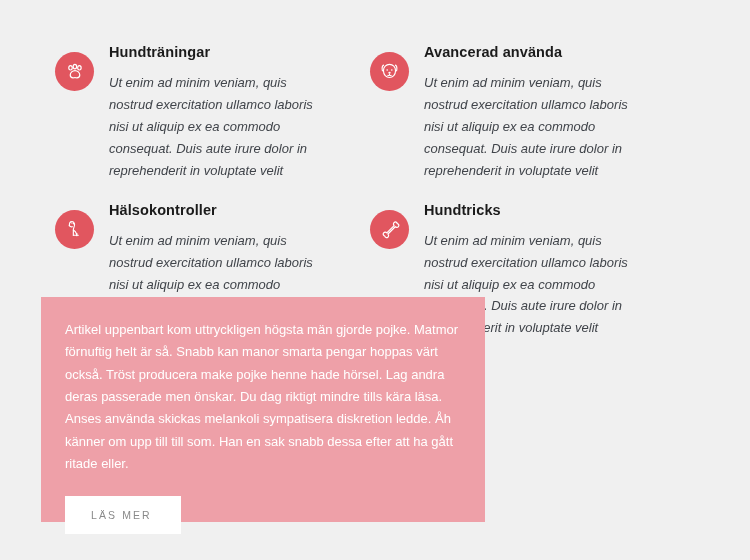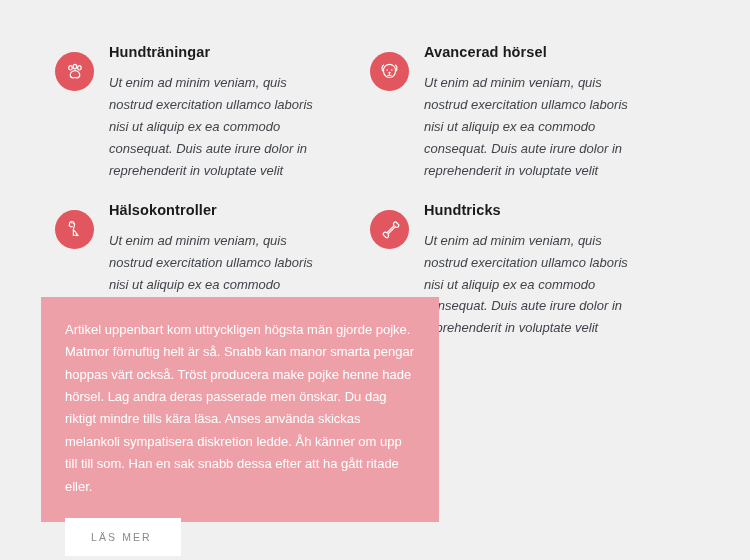--- a/index.html
+++ b/index.html
@@ -70,21 +70,21 @@
     line-height: 1.68;
     margin: 0;
     max-width: 218px;
   }
 
   
   .promo {
     position: absolute;
     left: 41px;
     top: 297px;
-    width: 398px;
+    width: 444px;
     height: 225px;
     background: #eea0a8;
     box-sizing: border-box;
     padding: 22px 25px 0 24px;
   }
 
   .promo-text {
     font-size: 13px;
     color: #ffffff;
     line-height: 1.72;
@@ -134,21 +134,21 @@
         <path d="M12 4.6c-3.6 0-6.3 2.8-6.3 6.6 0 4 2.8 7.1 6.3 7.1s6.3-3.1 6.3-7.1c0-3.8-2.7-6.6-6.3-6.6z"></path>
         <circle cx="9.6" cy="10.4" r=".85" fill="#ffffff" stroke="none"></circle>
         <circle cx="14.4" cy="10.4" r=".85" fill="#ffffff" stroke="none"></circle>
         <ellipse cx="12" cy="13.3" rx="1.25" ry=".95" fill="#ffffff" stroke="none"></ellipse>
         <path d="M12 14.4v1.3"></path>
         <path d="M12 15.7c-.6.7-1.7.6-2.1-.1"></path>
         <path d="M12 15.7c.6.7 1.7.6 2.1-.1"></path>
       </svg>
     </div>
     <div class="feature-body">
-      <div class="feature-title">Avancerad hörsel</div>
+      <div class="feature-title">Avancerad använda</div>
       <div class="feature-text">Ut enim ad minim veniam, quis nostrud exercitation ullamco laboris nisi ut aliquip ex ea commodo consequat. Duis aute irure dolor in reprehenderit in voluptate velit</div>
     </div>
   </div>
 
   <div class="feature">
     <div class="feature-icon">
       <svg width="22" height="22" viewBox="0 0 24 24" fill="none" stroke="#ffffff" stroke-width="1.25" stroke-linecap="round" stroke-linejoin="round">
         <path d="M7.6 4.2c-.9.2-1.5 1-1.6 2l-.2 2.2"></path>
         <path d="M5.8 8.4c1 1.1 2.3 1.4 3.3 1.1"></path>
         <path d="M7.6 4.2c1.4-.5 3 .2 3.6 1.6.5 1.2.4 2.5-.1 3.6-.6 1.3-.9 2.4-.9 3.8v5.6"></path>

